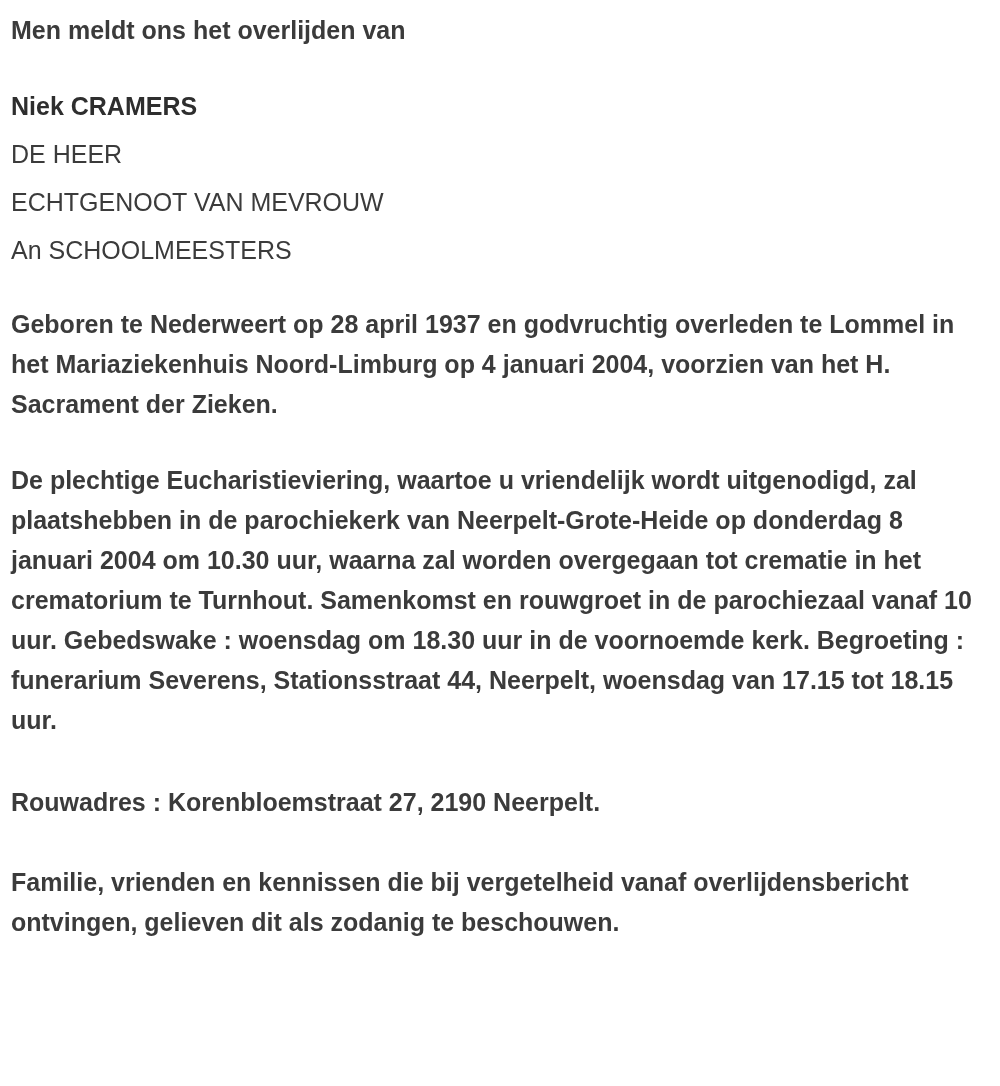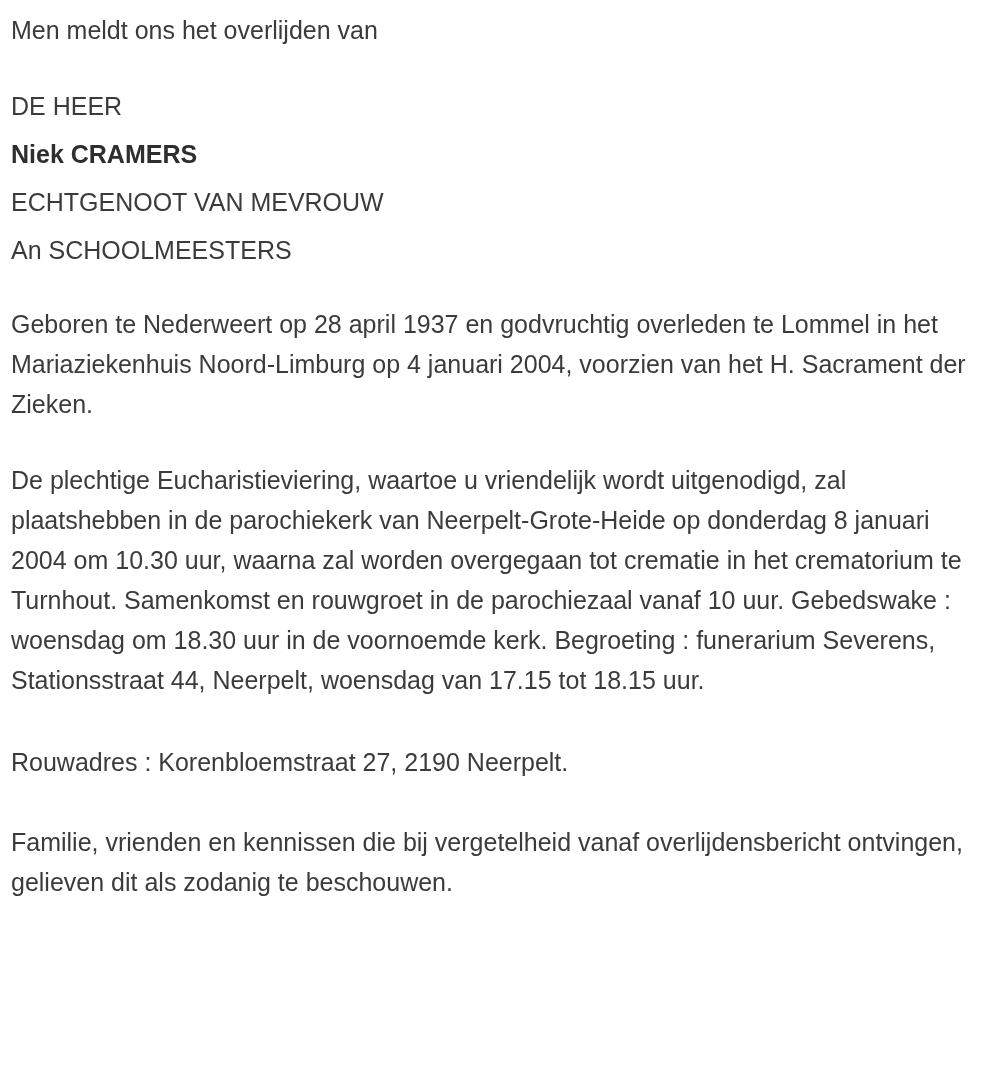--- a/index.html
+++ b/index.html
@@ -16,20 +16,21 @@
     color: #3b3b3b;
     font-size: 25px;
     -webkit-font-smoothing: antialiased;
   }
   .doc {
     width: 100%;
   }
   p {
     margin: 0;
     padding: 0;
+    font-weight: bold;
   }
   .intro {
     line-height: 40px;
     margin-bottom: 32px;
   }
   .deceased-block {
     line-height: 48px;
     margin-bottom: 30px;
   }
   .deceased-block .line {
@@ -60,22 +61,22 @@
   }
 </style>
 </head>
 <body>
 
 <div class="doc">
 
   <p class="intro">Men meldt ons het overlijden van</p>
 
   <div class="deceased-block">
+    <span class="line deceased-name">Niek CRAMERS</span>
     <span class="line">DE HEER</span>
-    <span class="line deceased-name">Niek CRAMERS</span>
     <span class="line">ECHTGENOOT VAN MEVROUW</span>
     <span class="line">An SCHOOLMEESTERS</span>
   </div>
 
 
   <p class="body-par life-dates">Geboren te Nederweert op 28 april 1937 en godvruchtig overleden te Lommel in het Mariaziekenhuis Noord-Limburg op 4 januari 2004, voorzien van het H. Sacrament der Zieken.</p>
 
   <p class="body-par ceremony">De plechtige Eucharistieviering, waartoe u vriendelijk wordt uitgenodigd, zal plaatshebben in de parochiekerk van Neerpelt-Grote-Heide op donderdag 8 januari 2004 om 10.30 uur, waarna zal worden overgegaan tot crematie in het crematorium te Turnhout. Samenkomst en rouwgroet in de parochiezaal vanaf 10 uur. Gebedswake : woensdag om 18.30 uur in de voornoemde kerk. Begroeting : funerarium Severens, Stationsstraat 44, Neerpelt, woensdag van 17.15 tot 18.15 uur.</p>
 
   <p class="body-par mourning">Rouwadres : Korenbloemstraat 27, 2190 Neerpelt.</p>

